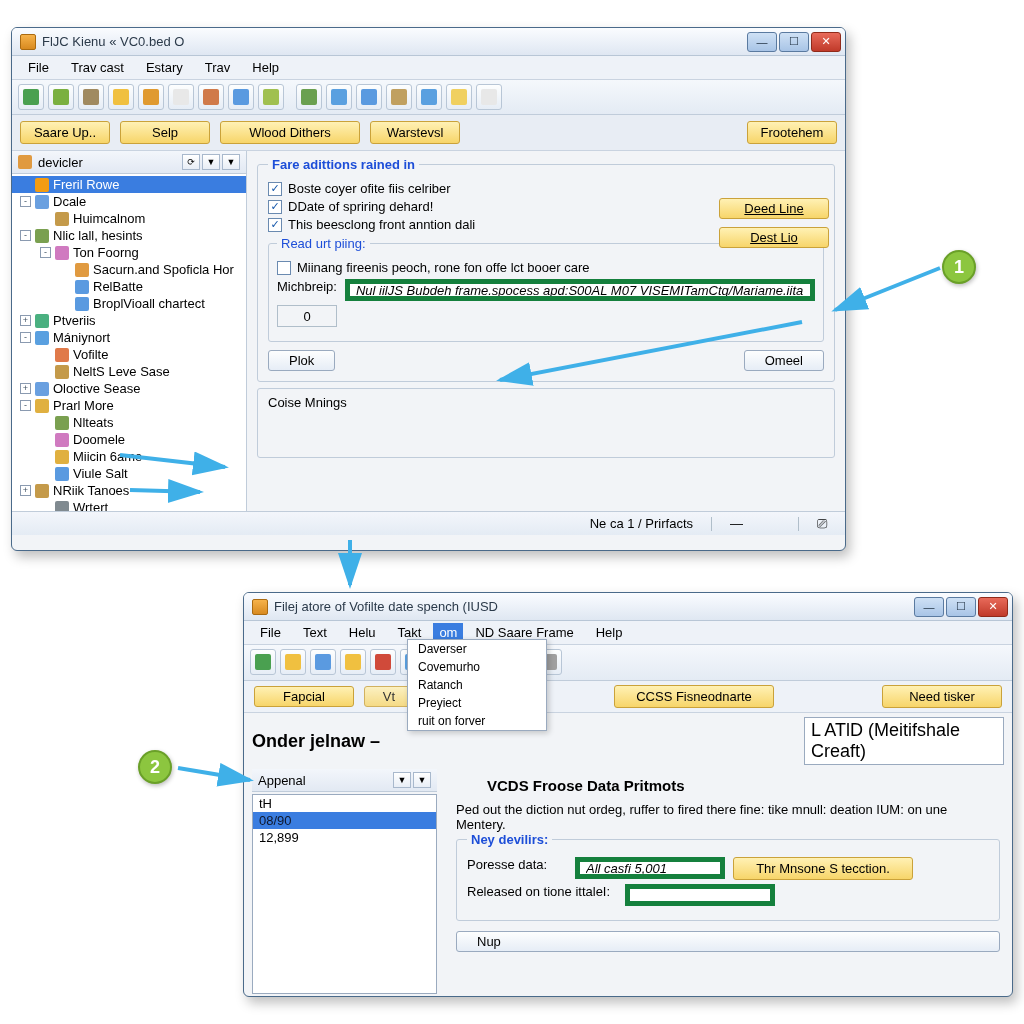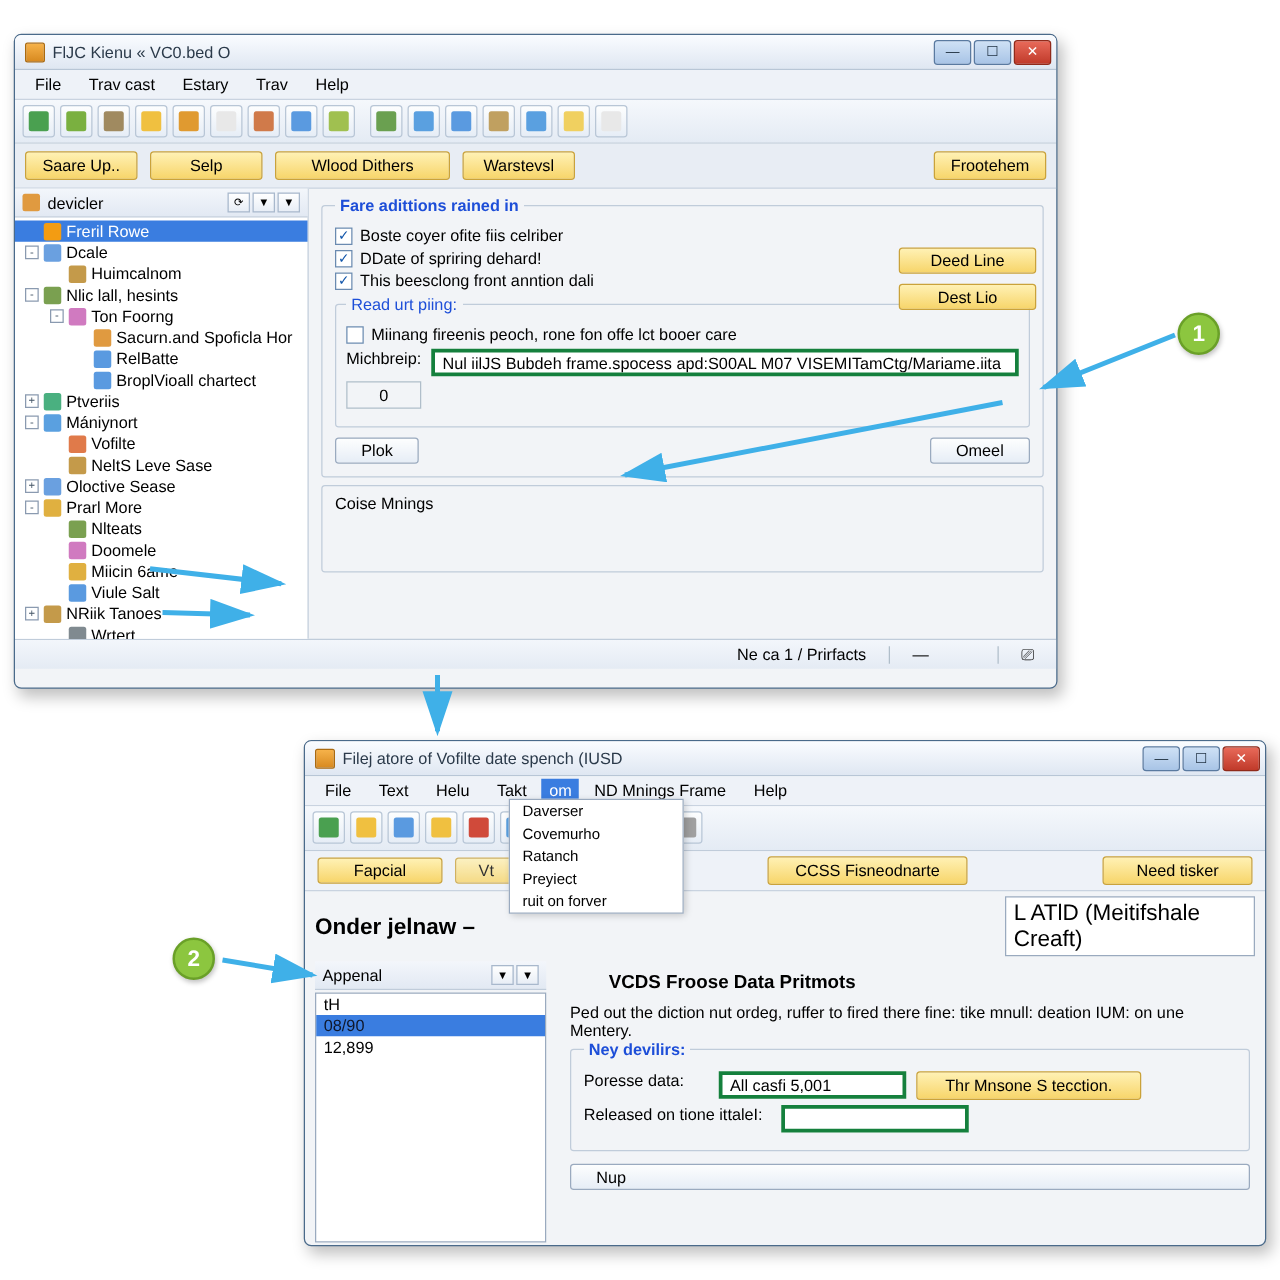--- a/index.html
+++ b/index.html
@@ -18,21 +18,21 @@
 .menubar { display:flex; gap:2px; padding:2px 6px; background:#eef2f8; border-bottom:1px solid #c9d3e0; font-size:13px; }
 .menubar span { padding:2px 10px; cursor:default; }
 
 .toolbar { display:flex; gap:4px; padding:4px 6px; background: linear-gradient(#f5f8fc,#e4ebf4); border-bottom:1px solid #c0ccda; }
 .tbtn { width:26px; height:26px; border:1px solid #b8c6d6; border-radius:3px; background: linear-gradient(#fdfefe,#e6edf6); display:flex; align-items:center; justify-content:center; }
 .tbtn.sep { width:4px; border:none; background:transparent; }
 .ic { width:16px; height:16px; border-radius:2px; }
 
 .btnrow { display:flex; gap:10px; padding:6px 8px; background:#e8edf4; border-bottom:1px solid #c9d3e0; }
 .ybtn { padding:3px 6px; font-size:13px; border:1px solid #caa23a; border-radius:3px; background: linear-gradient(#fff1b4,#f7d56a); cursor:default; min-width:90px; text-align:center; }
-.ybtn.sm { padding:2px 14px; min-width:110px; }
+.ybtn.sm { padding:2px 14px; min-width:110px;text-decoration:underline; }
 .spacer { flex:1; }
 
 .body1 { display:flex; height:360px; }
 .sidebar { width:235px; border-right:1px solid #c0ccda; display:flex; flex-direction:column; background:#fff; }
 .side-head { display:flex; align-items:center; gap:6px; padding:3px 6px; background: linear-gradient(#f3f6fb,#e2e9f3); border-bottom:1px solid #c0ccda; font-size:13px; }
 .side-head .dd { margin-left:auto; display:flex; gap:2px; }
 .dd-btn { width:18px; height:16px; border:1px solid #a8b8cc; background:linear-gradient(#fff,#e8eef6); font-size:9px; display:flex; align-items:center; justify-content:center; }
 .tree { flex:1; overflow:auto; font-size:13px; padding:2px 0; }
 .tree-item { display:flex; align-items:center; gap:4px; padding:1px 4px 1px 8px; white-space:nowrap; cursor:default; }
 .tree-item.l2 { padding-left:28px; }
@@ -42,21 +42,21 @@
 .node-ic { width:14px; height:14px; border-radius:2px; display:inline-block; }
 
 .main1 { flex:1; padding:6px 10px; display:flex; flex-direction:column; gap:6px; }
 fieldset { border:1px solid #c0ccda; border-radius:3px; padding:6px 10px 10px; }
 legend { font-size:13px; font-weight:600; padding:0 4px; color:#1d4ed8; }
 .chk-row { display:flex; align-items:center; gap:6px; font-size:13px; margin:3px 0; }
 .chk { width:14px; height:14px; border:1px solid #6a8ab0; background:#fff; display:flex; align-items:center; justify-content:center; font-size:11px; color:#15a; }
 .sub-fs { border:1px solid #c0ccda; border-radius:3px; padding:6px 8px 10px; margin-top:4px; }
 .sub-fs legend { font-weight:400; font-size:13px; }
 .field-row { display:flex; gap:8px; margin:4px 0; font-size:13px; }
-.txtin { flex:1; border:3px solid #15803d; padding:2px 6px; background:#fff; font-size:13px; height:22px; }
+.txtin { flex:1; border:5px solid #15803d; padding:2px 6px; background:#fff; font-size:13px; height:22px;font-style:italic; }
 .numin { width:60px; border:1px solid #b0beca; padding:2px 6px; background:#f2f4f7; font-size:13px; height:22px; text-align:center; }
 .gbtn { padding:2px 20px; border:1px solid #9aaabf; border-radius:3px; background:linear-gradient(#fdfefe,#e6edf6); font-size:13px; cursor:default; }
 .right-col { position:absolute; right:16px; top:170px; display:flex; flex-direction:column; gap:8px; }
 
 .coise { border:1px solid #c0ccda; border-radius:3px; padding:6px 10px; font-size:13px; height:70px; }
 
 .statusbar { display:flex; align-items:center; justify-content:flex-end; gap:18px; padding:2px 14px; background:linear-gradient(#f3f6fb,#e4ebf4); border-top:1px solid #c0ccda; font-size:13px; height:24px; }
 .sb-sep { width:1px; height:14px; background:#b0beca; }
 .sb-slot { width:50px; }
 
@@ -333,21 +333,21 @@
       <div class="winbtn">☐</div>
       <div class="winbtn close">✕</div>
     </div>
   </div>
   <div class="menubar">
     <span>File</span>
     <span>Text</span>
     <span>Helu</span>
     <span>Takt</span>
     <span style="background:#3a7de0;color:#fff;padding:2px 6px">om</span>
-    <span>ND Mnings Frame</span>
+    <span>ND Saare Frame</span>
     <span>Help</span>
   </div>
   <div class="toolbar" id="tb2" style="height:36px">
         <div class="tbtn">
           <div class="ic" style="background: rgb(74, 160, 80);"></div>
         </div>
         <div class="tbtn">
           <div class="ic" style="background: rgb(240, 192, 64);"></div>
         </div>
         <div class="tbtn">

